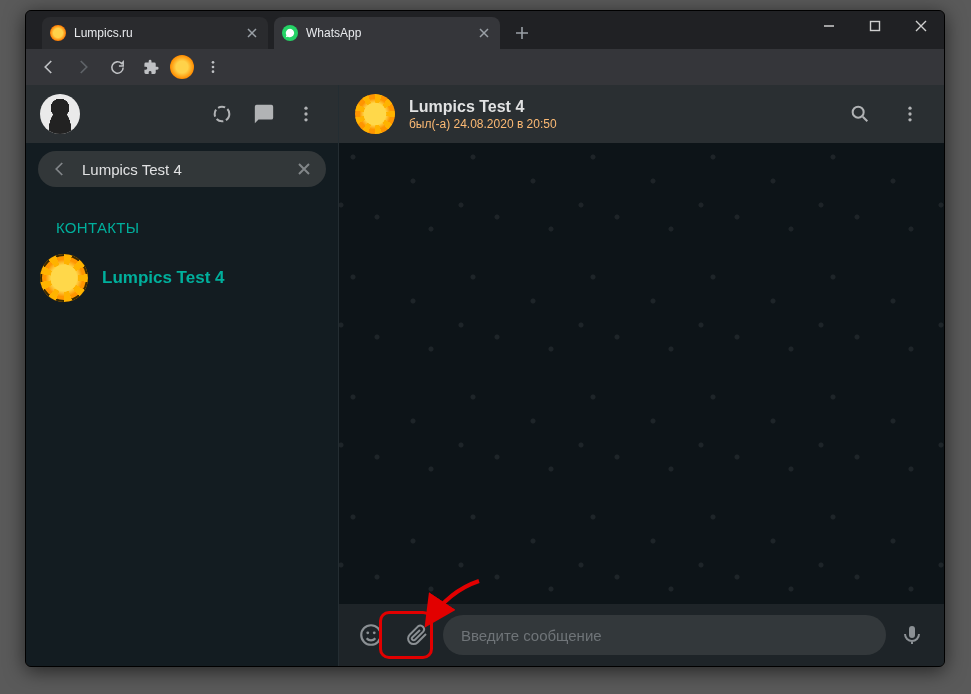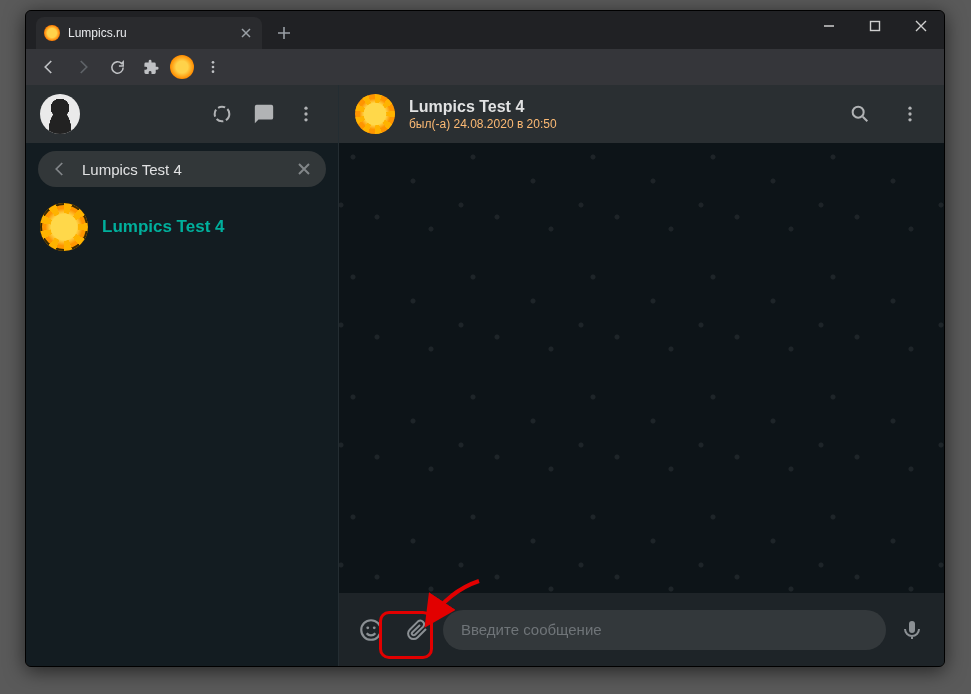--- a/index.html
+++ b/index.html
@@ -24,21 +24,21 @@
   html,body{margin:0;padding:0;background:#5a5a5a;}
   .stage{width:971px;height:694px;position:relative;overflow:hidden;font-family:"Segoe UI",Arial,sans-serif;}
 
   
   .window{position:absolute;left:25px;top:10px;width:918px;height:655px;background:var(--win-bg);border:1px solid #000;border-radius:6px;overflow:hidden;box-shadow:0 4px 20px rgba(0,0,0,0.6);}
   .sysbtns{position:absolute;top:0;right:0;height:30px;display:flex;z-index:20;}
   .sysbtn{width:46px;height:30px;display:flex;align-items:center;justify-content:center;color:#cfcfcf;cursor:pointer;}
   .sysbtn svg{width:12px;height:12px;}
 
   
-  .tabstrip{height:38px;background:var(--tabstrip-bg);display:flex;align-items:flex-end;padding-left:10px;position:relative;}
+  .tabstrip{height:38px;background:var(--tabstrip-bg);display:flex;align-items:flex-end;padding-left:16px;position:relative;}
   .tab{height:32px;width:210px;background:var(--tab-bg);border-radius:8px 8px 0 0;margin-right:6px;display:flex;align-items:center;padding:0 8px;color:var(--tab-text);font-size:12px;position:relative;cursor:pointer;}
   .tab.active{background:var(--tab-active-bg);}
   .tab .favicon{width:16px;height:16px;border-radius:50%;margin-right:8px;flex:none;display:flex;align-items:center;justify-content:center;}
   .tab .title{flex:1;white-space:nowrap;overflow:hidden;}
   .tab .tabclose{width:16px;height:16px;display:flex;align-items:center;justify-content:center;color:var(--icon-grey);cursor:pointer;}
   .newtab{width:28px;height:28px;display:flex;align-items:center;justify-content:center;color:var(--icon-grey);cursor:pointer;margin-left:2px;margin-bottom:2px;}
 
   
   .toolbar{height:36px;background:var(--toolbar-bg);display:flex;align-items:center;padding:0 8px;gap:4px;}
   .tbtn{width:30px;height:30px;border-radius:50%;display:flex;align-items:center;justify-content:center;color:#bfc1c4;cursor:pointer;}
@@ -83,21 +83,21 @@
   .wa-wallpaper{flex:1;background:var(--wa-wallpaper);position:relative;overflow:hidden;}
   .doodle{position:absolute;inset:-10px;opacity:0.07;background:
     radial-gradient(circle at 20% 20%,#fff 0 2px,transparent 3px),
     radial-gradient(circle at 70% 40%,#fff 0 2px,transparent 3px),
     radial-gradient(circle at 40% 70%,#fff 0 2px,transparent 3px),
     radial-gradient(circle at 85% 80%,#fff 0 2px,transparent 3px),
     radial-gradient(circle at 10% 60%,#fff 0 2px,transparent 3px);
     background-size:120px 120px;filter:blur(.3px);
   }
 
-  .wa-compose{height:73px;background:var(--wa-compose-bg);display:flex;align-items:center;padding:0 12px;gap:6px;}
+  .wa-compose{height:62px;background:var(--wa-compose-bg);display:flex;align-items:center;padding:0 12px;gap:6px;}
   .cicon{width:40px;height:40px;display:flex;align-items:center;justify-content:center;color:#8b9094;cursor:pointer;position:relative;}
   .input-pill{flex:1;height:40px;background:var(--wa-compose-input);border-radius:20px;display:flex;align-items:center;padding:0 16px;}
   .input-pill input{background:transparent;border:none;outline:none;color:#e1e2e3;font-size:15px;width:100%;}
   .input-pill input::placeholder{color:#6f7478;}
 
   
   .callout-box{position:absolute;border:3px solid #e20000;border-radius:10px;width:48px;height:42px;pointer-events:none;}
   .callout-arrow{position:absolute;pointer-events:none;}
 
 </style>
@@ -122,20 +122,33 @@
           <svg viewBox="0 0 12 12">
             <path d="M1 1l10 10M11 1L1 11" stroke="currentColor" stroke-width="1.4"></path>
           </svg>
         </div>
     </div>
 
     <div class="tabstrip">
       <div class="tab">
         <span class="favicon" style="background:radial-gradient(circle,#ffd24a 40%,#ff7a00 70%);"></span>
         <span class="title">Lumpics.ru</span>
+        <span class="tabclose">
+            <svg width="10" height="10" viewBox="0 0 10 10">
+              <path d="M1 1l8 8M9 1l-8 8" stroke="currentColor" stroke-width="1.5"></path>
+            </svg>
+          </span>
+      </div>
+      <div class="tab active">
+        <span class="favicon" style="background:#25d366;">
+            <svg width="10" height="10" viewBox="0 0 24 24">
+              <path fill="#fff" d="M12 2a10 10 0 0 0-8.6 15.1L2 22l5-1.3A10 10 0 1 0 12 2z"></path>
+            </svg>
+          </span>
+        <span class="title">WhatsApp</span>
         <span class="tabclose">
             <svg width="10" height="10" viewBox="0 0 10 10">
               <path d="M1 1l8 8M9 1l-8 8" stroke="currentColor" stroke-width="1.5"></path>
             </svg>
           </span>
       </div>
       <div class="newtab">
           <svg width="14" height="14" viewBox="0 0 14 14">
             <path d="M7 1v12M1 7h12" stroke="currentColor" stroke-width="1.6"></path>
           </svg>
@@ -207,20 +220,21 @@
               </span>
             <span class="term">Lumpics Test 4</span>
             <span class="clear">
                 <svg width="14" height="14" viewBox="0 0 14 14">
                   <path d="M2 2l10 10M12 2L2 12" stroke="currentColor" stroke-width="2"></path>
                 </svg>
               </span>
           </div>
         </div>
 
+        <div class="section-label">КОНТАКТЫ</div>
 
         <div class="contact-row">
           <div class="cav"></div>
           <div class="cname">Lumpics Test 4</div>
         </div>
       </div>
 
       <div class="wa-right">
         <div class="wa-right-header">
           <div class="chat-av"></div>

